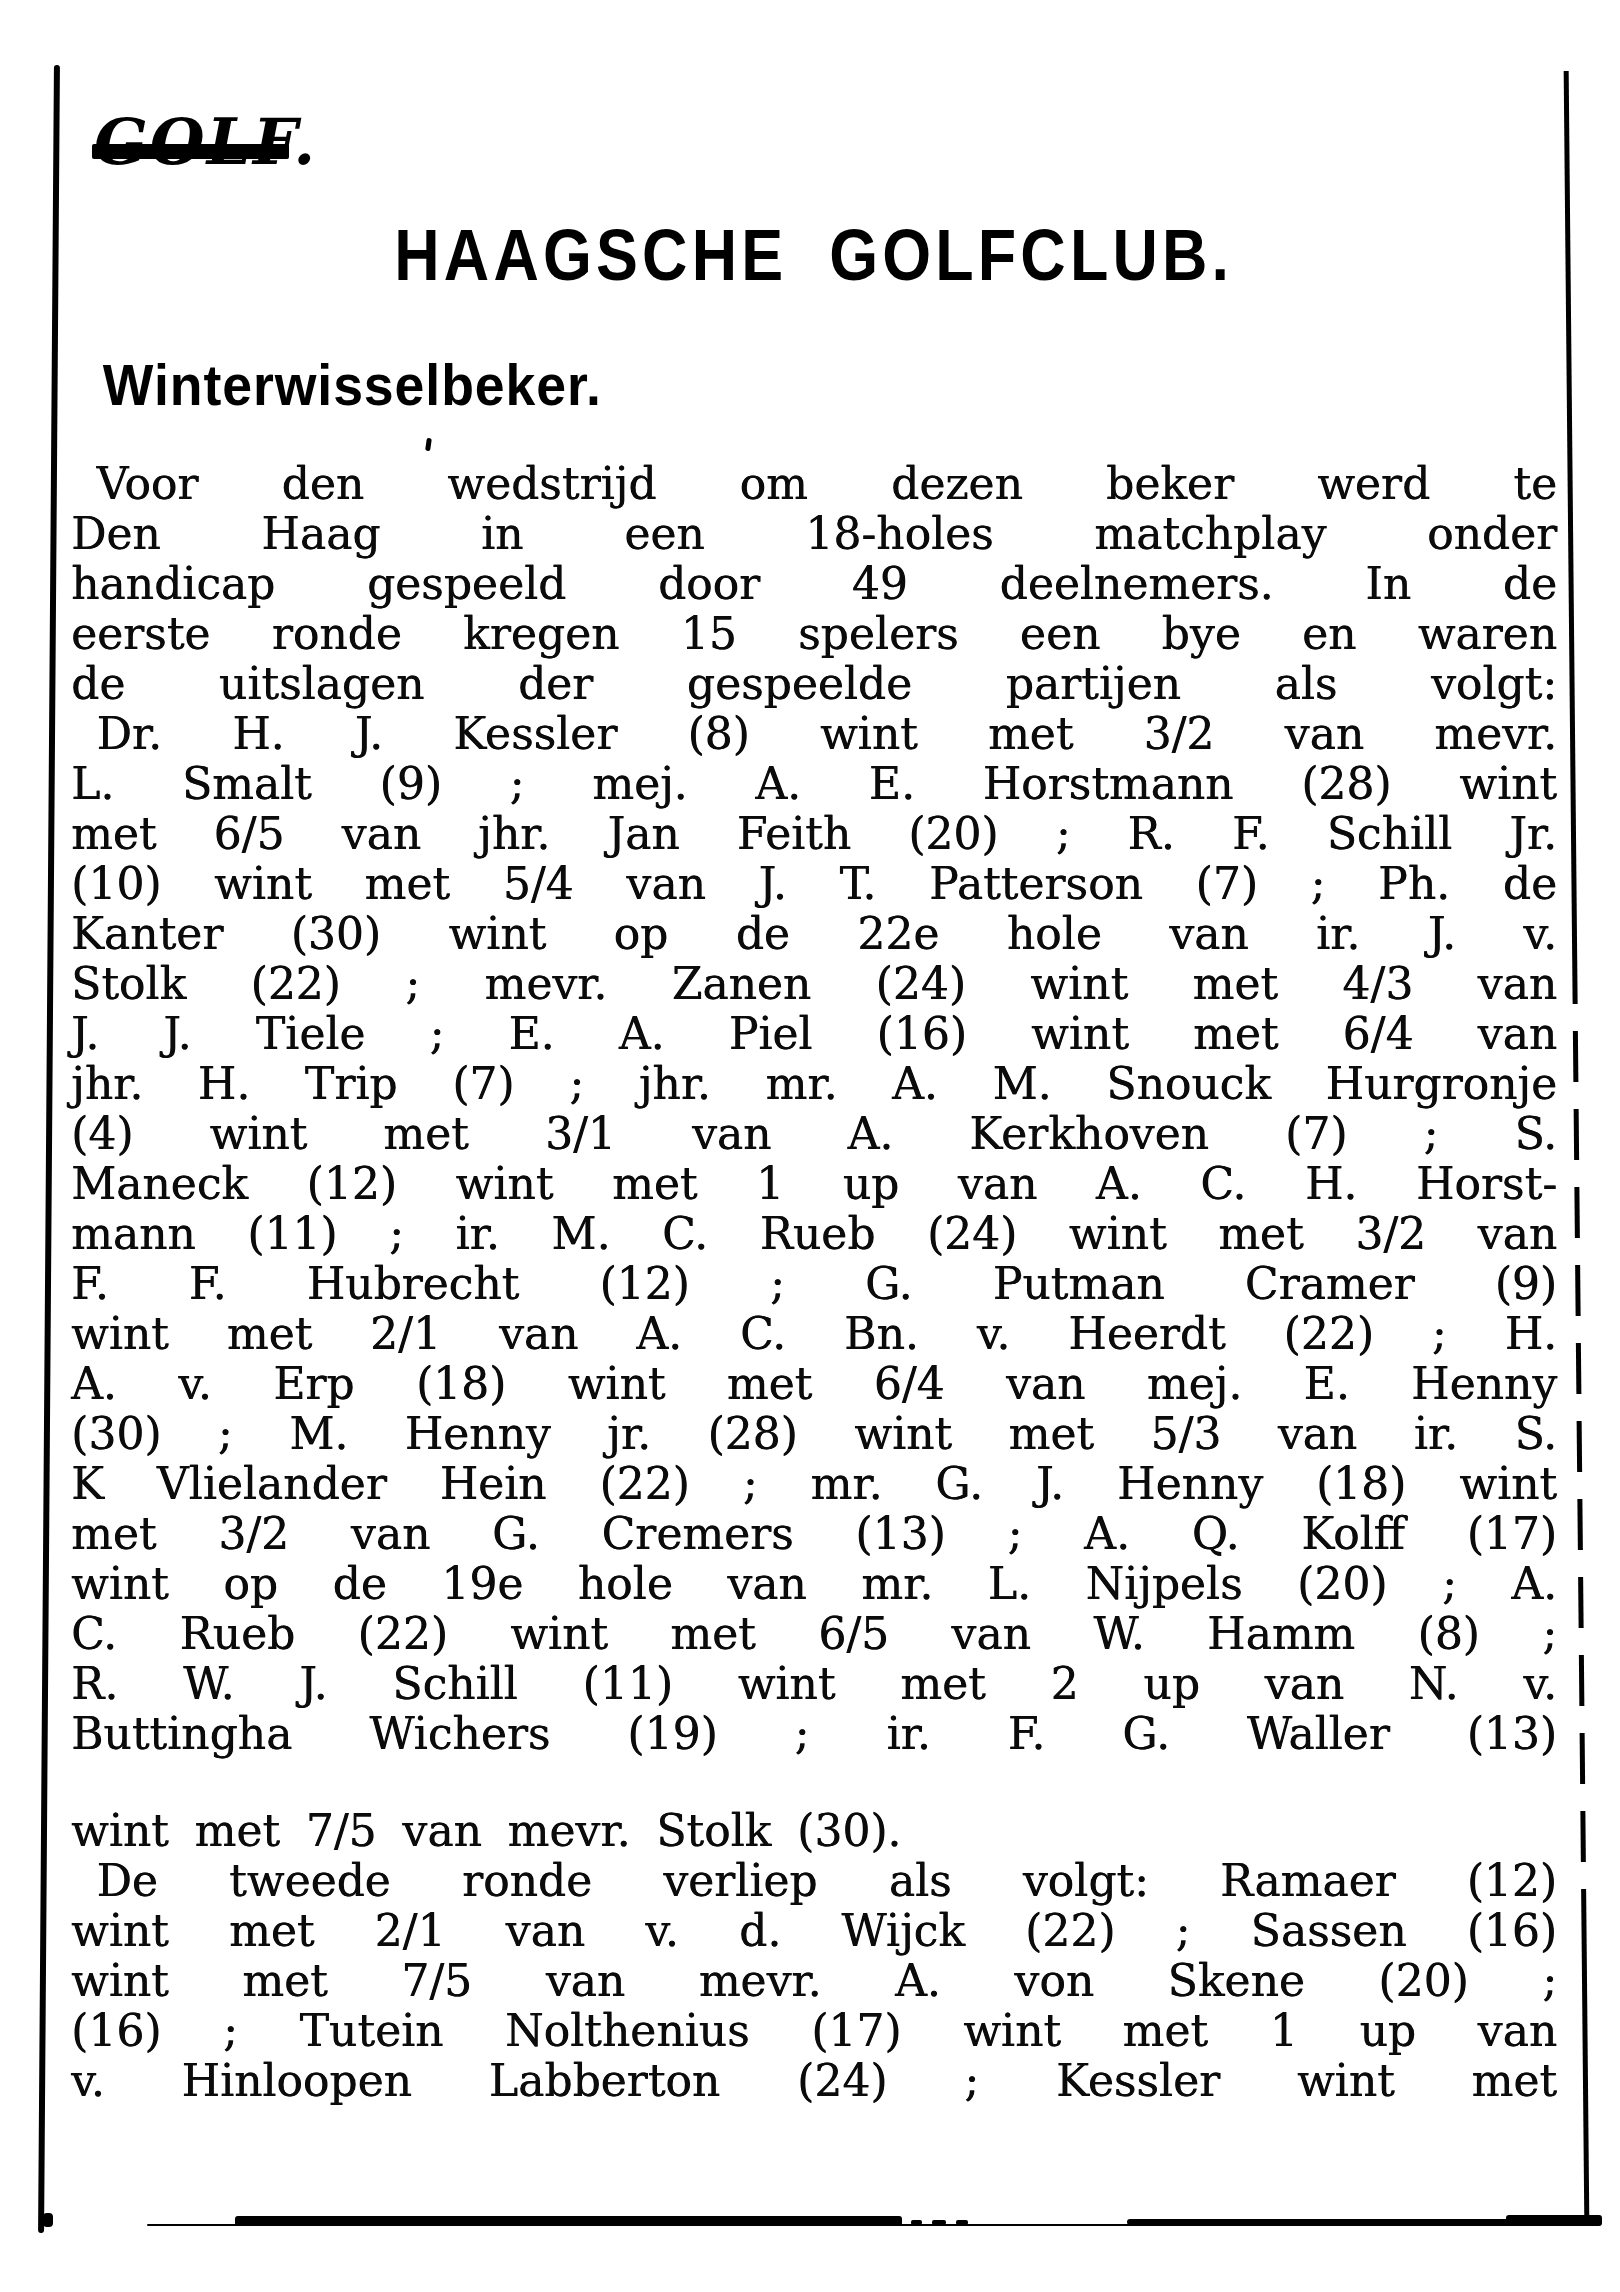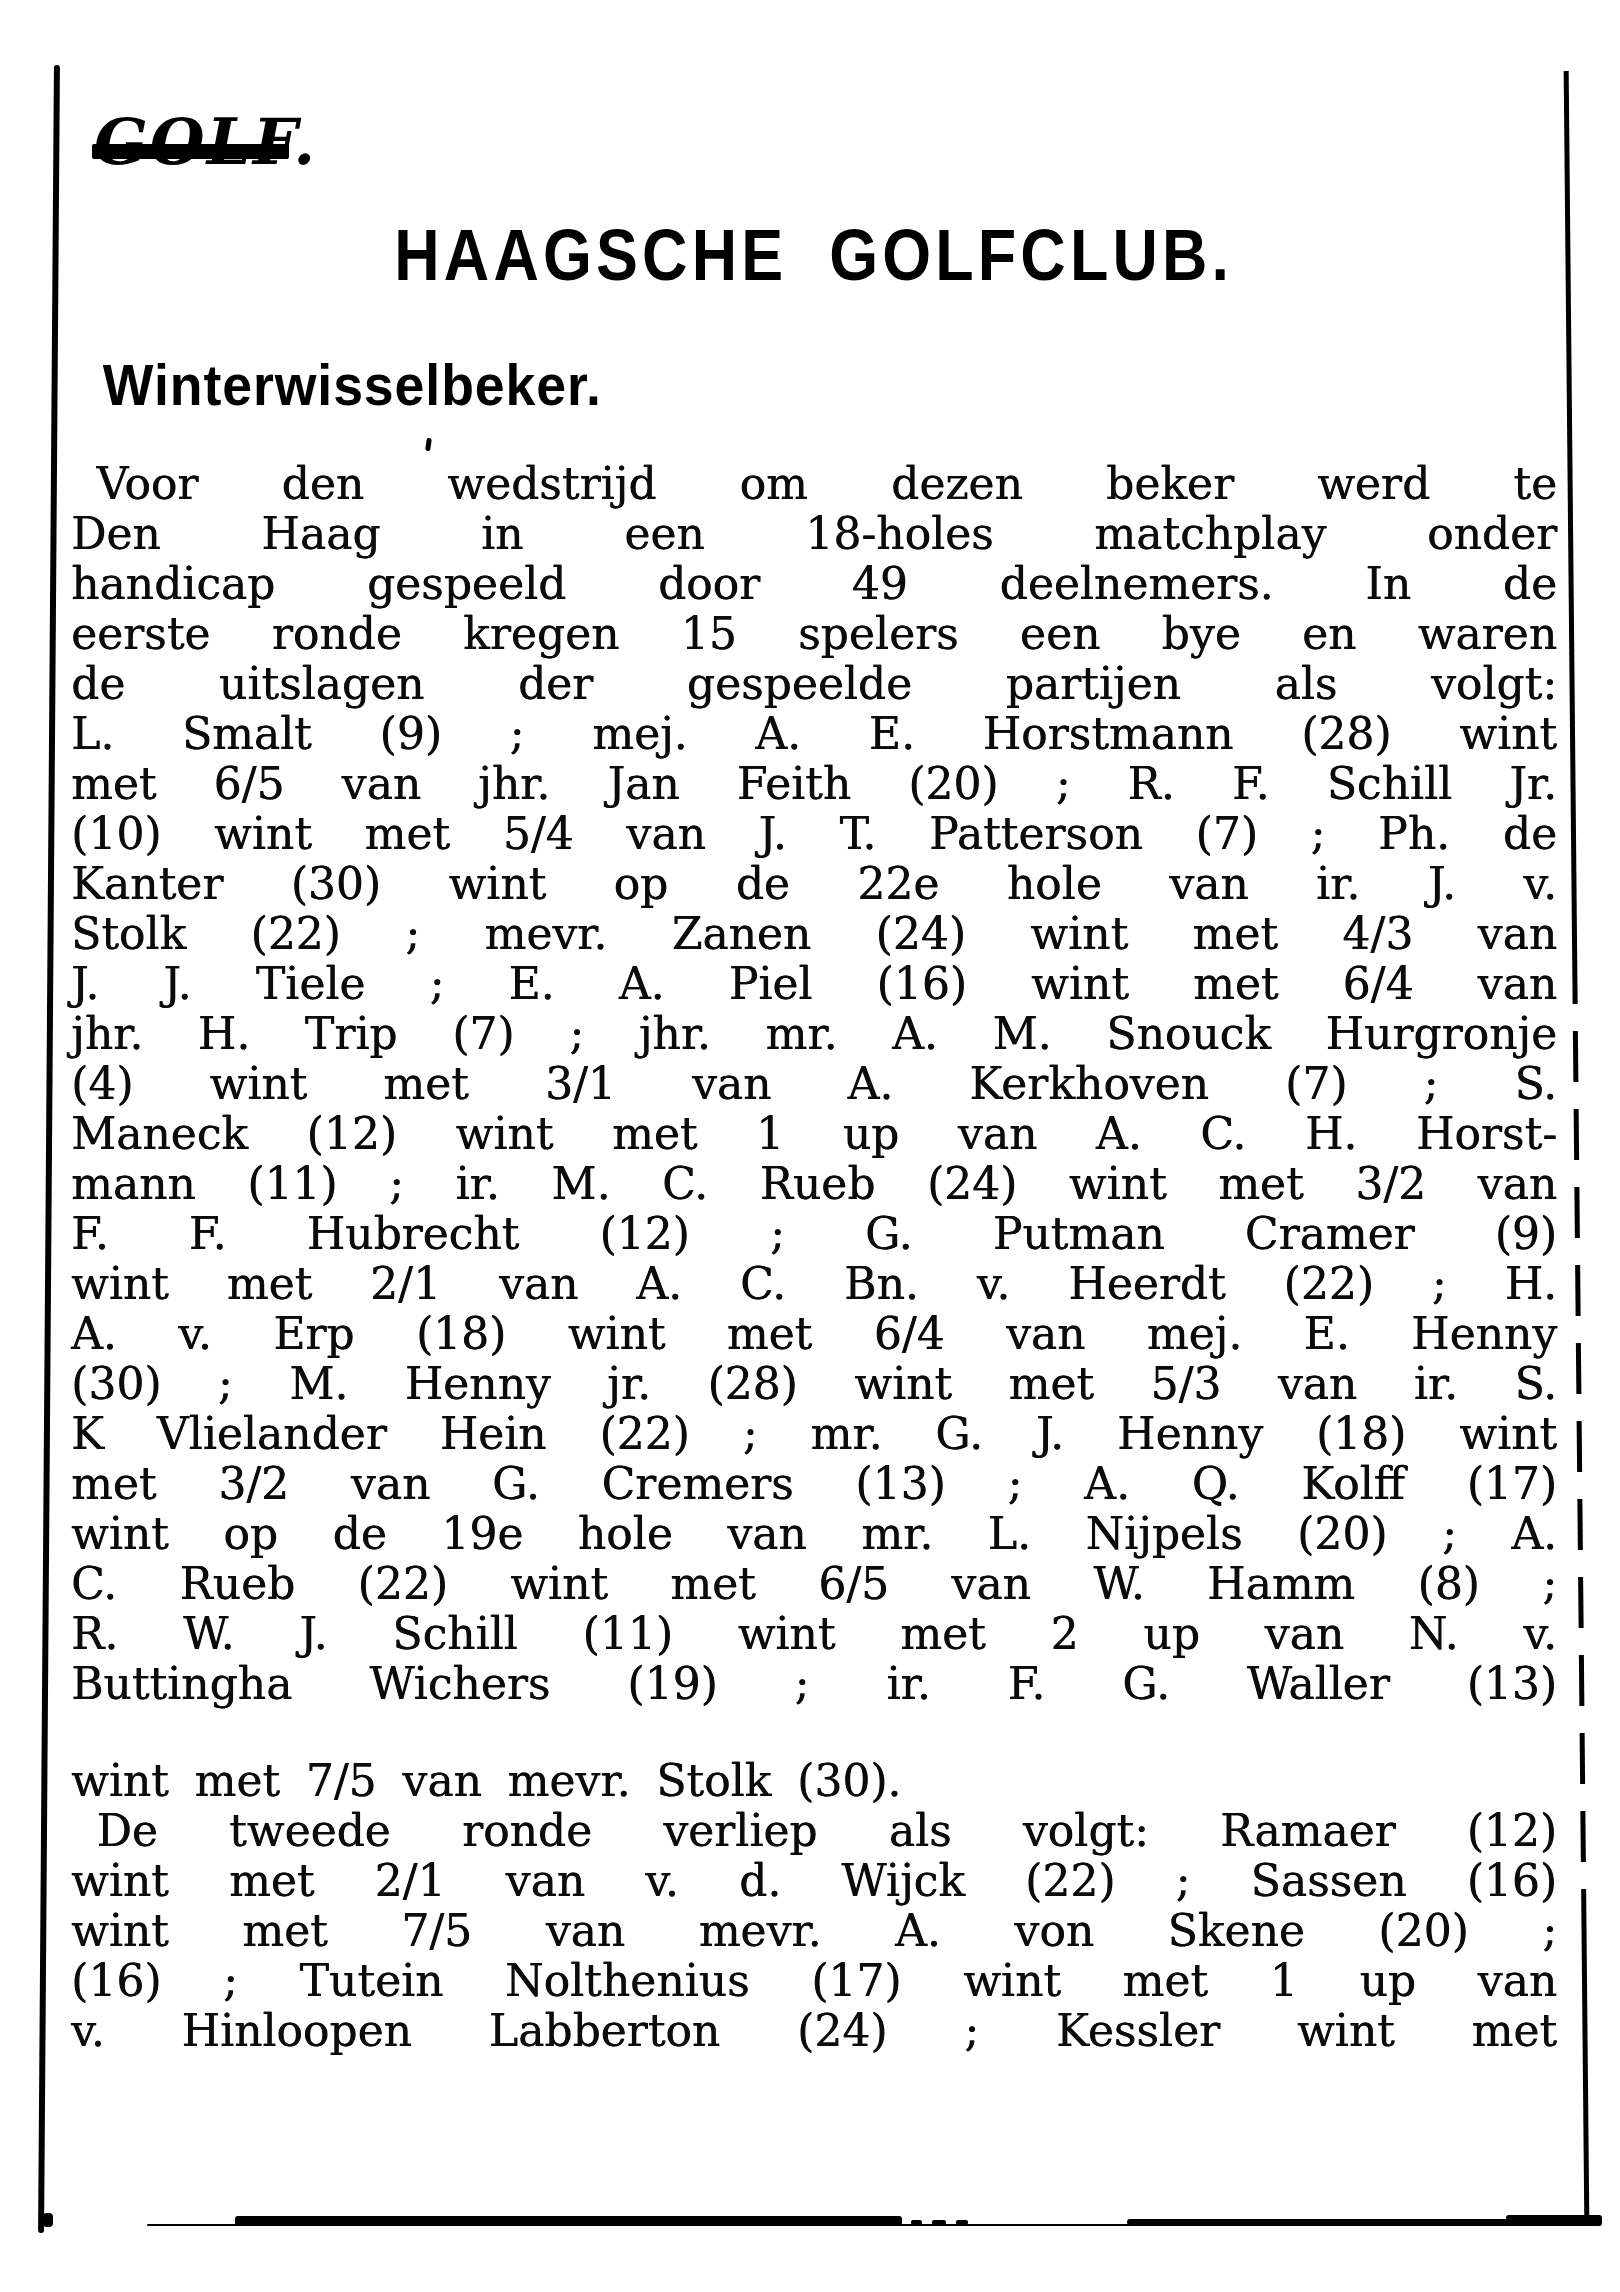--- a/index.html
+++ b/index.html
@@ -108,20 +108,21 @@
   <div class="deck">
     <span class="tx">Winterwisselbeker.</span>
   </div>
 
   <div class="bodycol">
     <div class="ln indent">Voor den wedstrijd om dezen beker werd te</div>
     <div class="ln">Den Haag in een 18-holes matchplay onder</div>
     <div class="ln">handicap gespeeld door 49 deelnemers. In de</div>
     <div class="ln">eerste ronde kregen 15 spelers een bye en waren</div>
     <div class="ln">de uitslagen der gespeelde partijen als volgt:</div>
+    <div class="ln indent">Dr. H. J. Kessler (8) wint met 3/2 van mevr.</div>
     <div class="ln">L. Smalt (9) ; mej. A. E. Horstmann (28) wint</div>
     <div class="ln">met 6/5 van jhr. Jan Feith (20) ; R. F. Schill Jr.</div>
     <div class="ln">(10) wint met 5/4 van J. T. Patterson (7) ; Ph. de</div>
     <div class="ln">Kanter (30) wint op de 22e hole van ir. J. v.</div>
     <div class="ln">Stolk (22) ; mevr. Zanen (24) wint met 4/3 van</div>
     <div class="ln">J. J. Tiele ; E. A. Piel (16) wint met 6/4 van</div>
     <div class="ln">jhr. H. Trip (7) ; jhr. mr. A. M. Snouck Hurgronje</div>
     <div class="ln">(4) wint met 3/1 van A. Kerkhoven (7) ; S.</div>
     <div class="ln">Maneck (12) wint met 1 up van A. C. H. Horst-</div>
     <div class="ln">mann (11) ; ir. M. C. Rueb (24) wint met 3/2 van</div>

